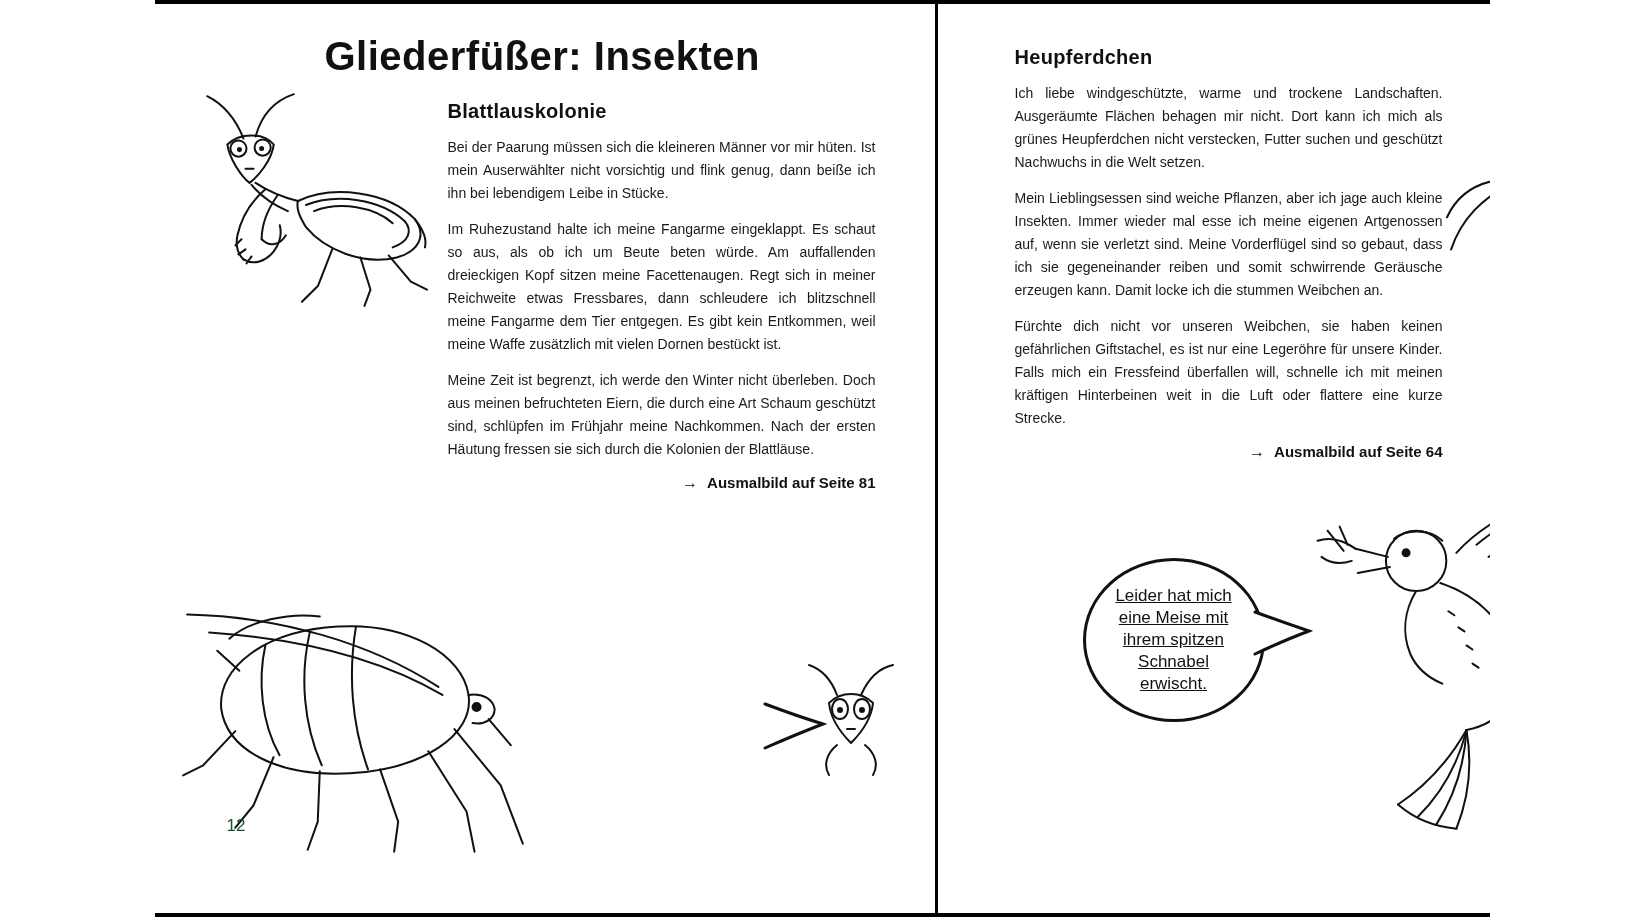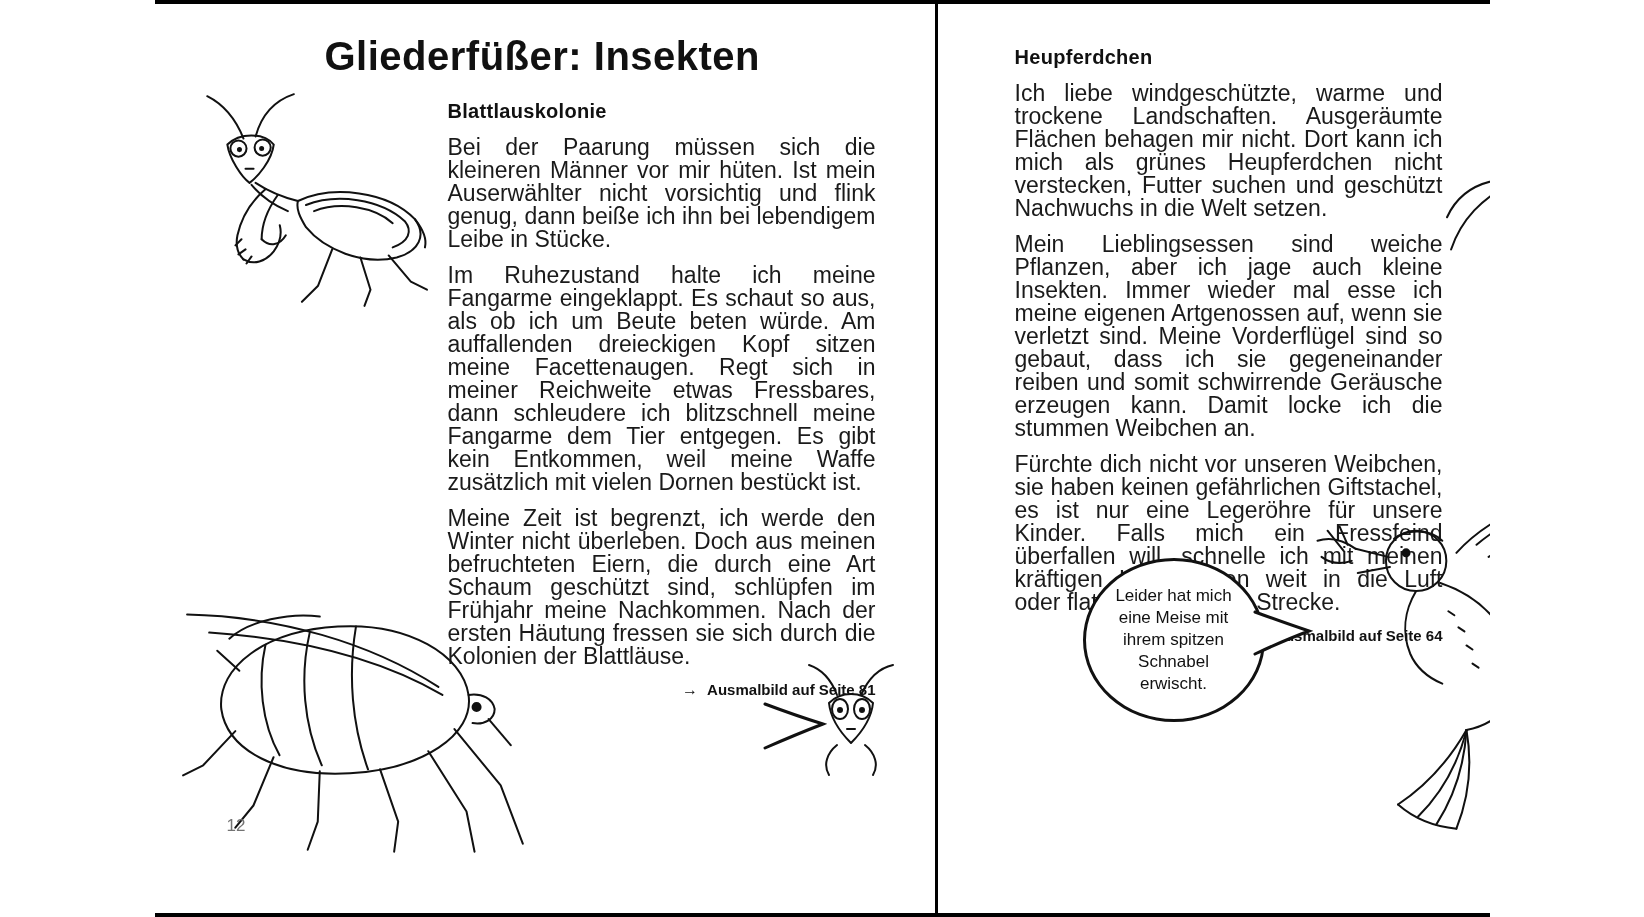--- a/index.html
+++ b/index.html
@@ -21,43 +21,43 @@
 
   .text-column { position:absolute; width:428px; }
   .col-left  { left:293px; top:100px; }
   .col-right { left:860px; top:46px; }
 
   .section-heading {
     font-size:20px; font-weight:700; letter-spacing:0.3px;
     margin-bottom:13px; color:#111;
   }
   .body-par {
-    font-size:23px; line-height:23px; text-align:justify;
+    font-size:14px; line-height:23px; text-align:justify;
     margin-bottom:13px; color:#1a1a1a;
   }
   .reference-line {
     display:flex; justify-content:flex-end; align-items:baseline; gap:9px;
     font-size:15px; font-weight:700; margin-top:6px; color:#111;
   }
   .reference-line .arrow { font-size:16px; font-weight:400; }
 
   .illu { position:absolute; }
   .illu svg { display:block; width:100%; height:100%; }
 
   .speech-bubble {
     position:absolute; border:3px solid #111; border-radius:50%;
     background:#fff; display:flex; align-items:center; justify-content:center;
     text-align:center; z-index:2;
   }
   .speech-bubble .bubble-text {
-    font-size:17px; line-height:1.3; padding:18px 22px; color:#111;
+    font-size:17px; line-height:1.3; padding:18px 22px; color:#111;text-decoration:underline;
   }
   .bubble-tail { position:absolute; z-index:3; }
 
-  .page-number { position:absolute; font-size:17px; color:#737373; }
+  .page-number { position:absolute; font-size:17px; color:#14532d; }
   .page-number.left  { left:72px;  top:816px; }
   .page-number.right { left:1560px; top:816px; }
 </style>
 </head>
 <body>
 
 <div class="spread">
 
   <div class="edge-bar top"></div>
   <div class="edge-bar bottom"></div>

